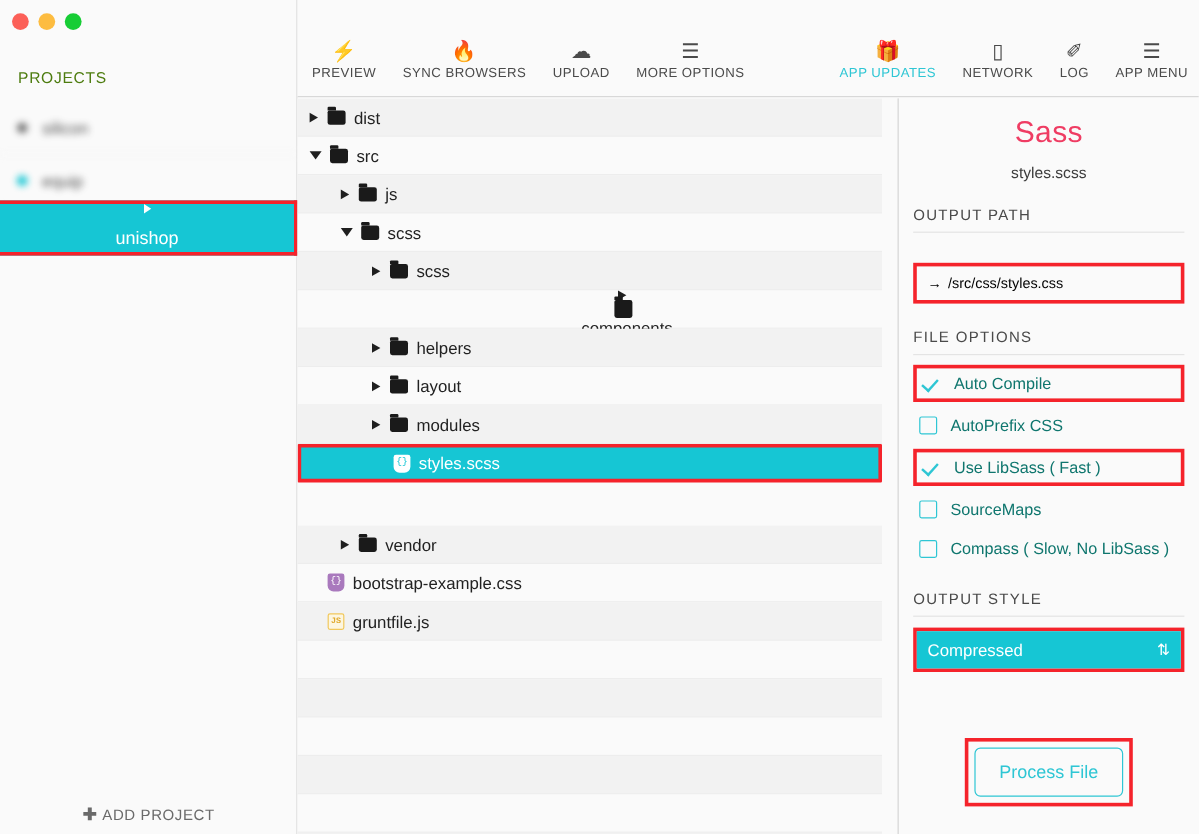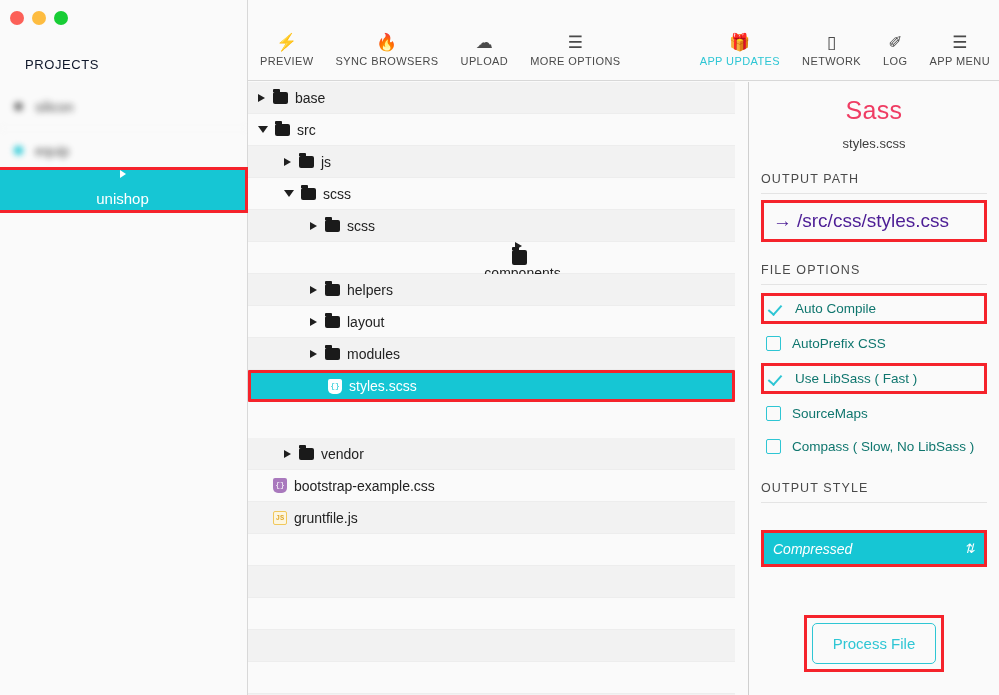--- a/index.html
+++ b/index.html
@@ -20,21 +20,21 @@
     flex: 0 0 248px;
   }
   .traffic { position: absolute; top: 11px; left: 10px; display: flex; gap: 8px; }
   .dot { width: 14px; height: 14px; border-radius: 50%; }
   .dot.red { background: #fc6058; }
   .dot.yellow { background: #fdbc40; }
   .dot.green { background: #17cd35; }
 
   .projects-label {
     position: absolute; top: 57px; left: 15px;
-    font-size: 13px; letter-spacing: .6px; color: #0f172a; margin-left: 10px;
+    font-size: 13px; letter-spacing: .6px; color: #4d7c0f;
   }
   .project-list { position: absolute; top: 85px; left: 0; width: 248px; }
   .project-item {
     height: 44px; display: flex; align-items: center;
     padding-left: 14px; gap: 12px; font-size: 14px; color: #4a4a4a;
     border-bottom: 1px solid #f0f0f0;
   }
   .project-item.blurred { filter: blur(3.2px); opacity: .95; }
   .proj-bullet { width: 9px; height: 9px; border-radius: 50%; flex: 0 0 9px; }
   .proj-bullet.grey { background: #6b6b6b; }
@@ -136,22 +136,22 @@
   .sass-title {
     text-align: center; font-size: 25px; color: #ef3c63;
     margin-top: 14px; font-weight: normal; letter-spacing: .3px;
   }
   .sass-file { text-align: center; font-size: 13px; color: #3c3c3c; margin-top: 11px; }
   .section-label {
     font-size: 12.5px; color: #4a4a4a; letter-spacing: 1.1px;
     margin-top: 21px; padding-bottom: 7px; border-bottom: 1px solid #e4e4e4;
   }
   .outpath {
-    margin-top: 6px; border: 3px solid #f5232b; background: #fafafa;
-    font-size: 19px; color: #4c1d95; padding: 7px 9px;
+    margin-top: 25px; border: 3px solid #f5232b; background: #fafafa;
+    font-size: 12px; color: #000000; padding: 7px 9px;
   }
   .outpath .arrow { margin-right: 5px; }
   .opt-list { margin-top: 8px; }
   .opt {
     display: flex; align-items: center; height: 27px;
     font-size: 13.5px; color: #0f766e; margin-top: 6px; padding-left: 5px;
   }
   .opt.highlight { border: 3px solid #f5232b; height: 31px; padding-left: 5px; }
   .cbox {
     width: 15px; height: 15px; flex: 0 0 15px; margin-right: 11px;
@@ -160,21 +160,21 @@
   .check {
     width: 15px; height: 15px; flex: 0 0 15px; margin-right: 11px;
     position: relative;
   }
   .check::after {
     content: ""; position: absolute; left: 2px; top: 1px;
     width: 6px; height: 11px;
     border-right: 2px solid #2ec6d4; border-bottom: 2px solid #2ec6d4;
     transform: rotate(42deg);
   }
-  .selectwrap { margin-top: 27px; border: 3px solid #f5232b; font-style: italic; }
+  .selectwrap { margin-top: 9px; border: 3px solid #f5232b; }
   .selectbox {
     background: #16c6d4; color: #fff; font-size: 14px;
     height: 31px; display: flex; align-items: center;
     padding: 0 9px; justify-content: space-between;
   }
   .selectbox .chev { font-size: 13px; line-height: 1; }
   .process-wrap {
     position: absolute; left: 0; right: 0; top: 533px;
     display: flex; justify-content: center; text-decoration: underline;
   }
@@ -208,20 +208,23 @@
         <span class="proj-bullet teal"></span>
         <span>equip</span>
       </div>
     </div>
 
     <div class="project-item active" style="top:167px">
       <span class="proj-caret"></span>
       <span>unishop</span>
     </div>
 
+    <div class="add-project">
+      <span class="plus">✚</span><span>ADD PROJECT</span>
+    </div>
   </div>
 
   <div class="main">
 
     <div class="toolbar">
       <div class="tb-group tb-left">
         <div class="tb-item">
           <span class="glyph">⚡</span>
           <span class="lbl">PREVIEW</span>
         </div>
@@ -256,21 +259,21 @@
           <span class="glyph">☰</span>
           <span class="lbl">APP MENU</span>
         </div>
       </div>
     </div>
 
     <div class="filepane" id="filepane">
         <div class="row odd" style="padding-left: 10px;">
           <span class="caret"></span>
           <span class="folder"></span>
-          <span class="fname">base</span>
+          <span class="fname">dist</span>
         </div>
         <div class="row even" style="padding-left: 10px;">
           <span class="caret open"></span>
           <span class="folder"></span>
           <span class="fname">src</span>
         </div>
         <div class="row odd" style="padding-left: 36px;">
           <span class="caret"></span>
           <span class="folder"></span>
           <span class="fname">js</span>

